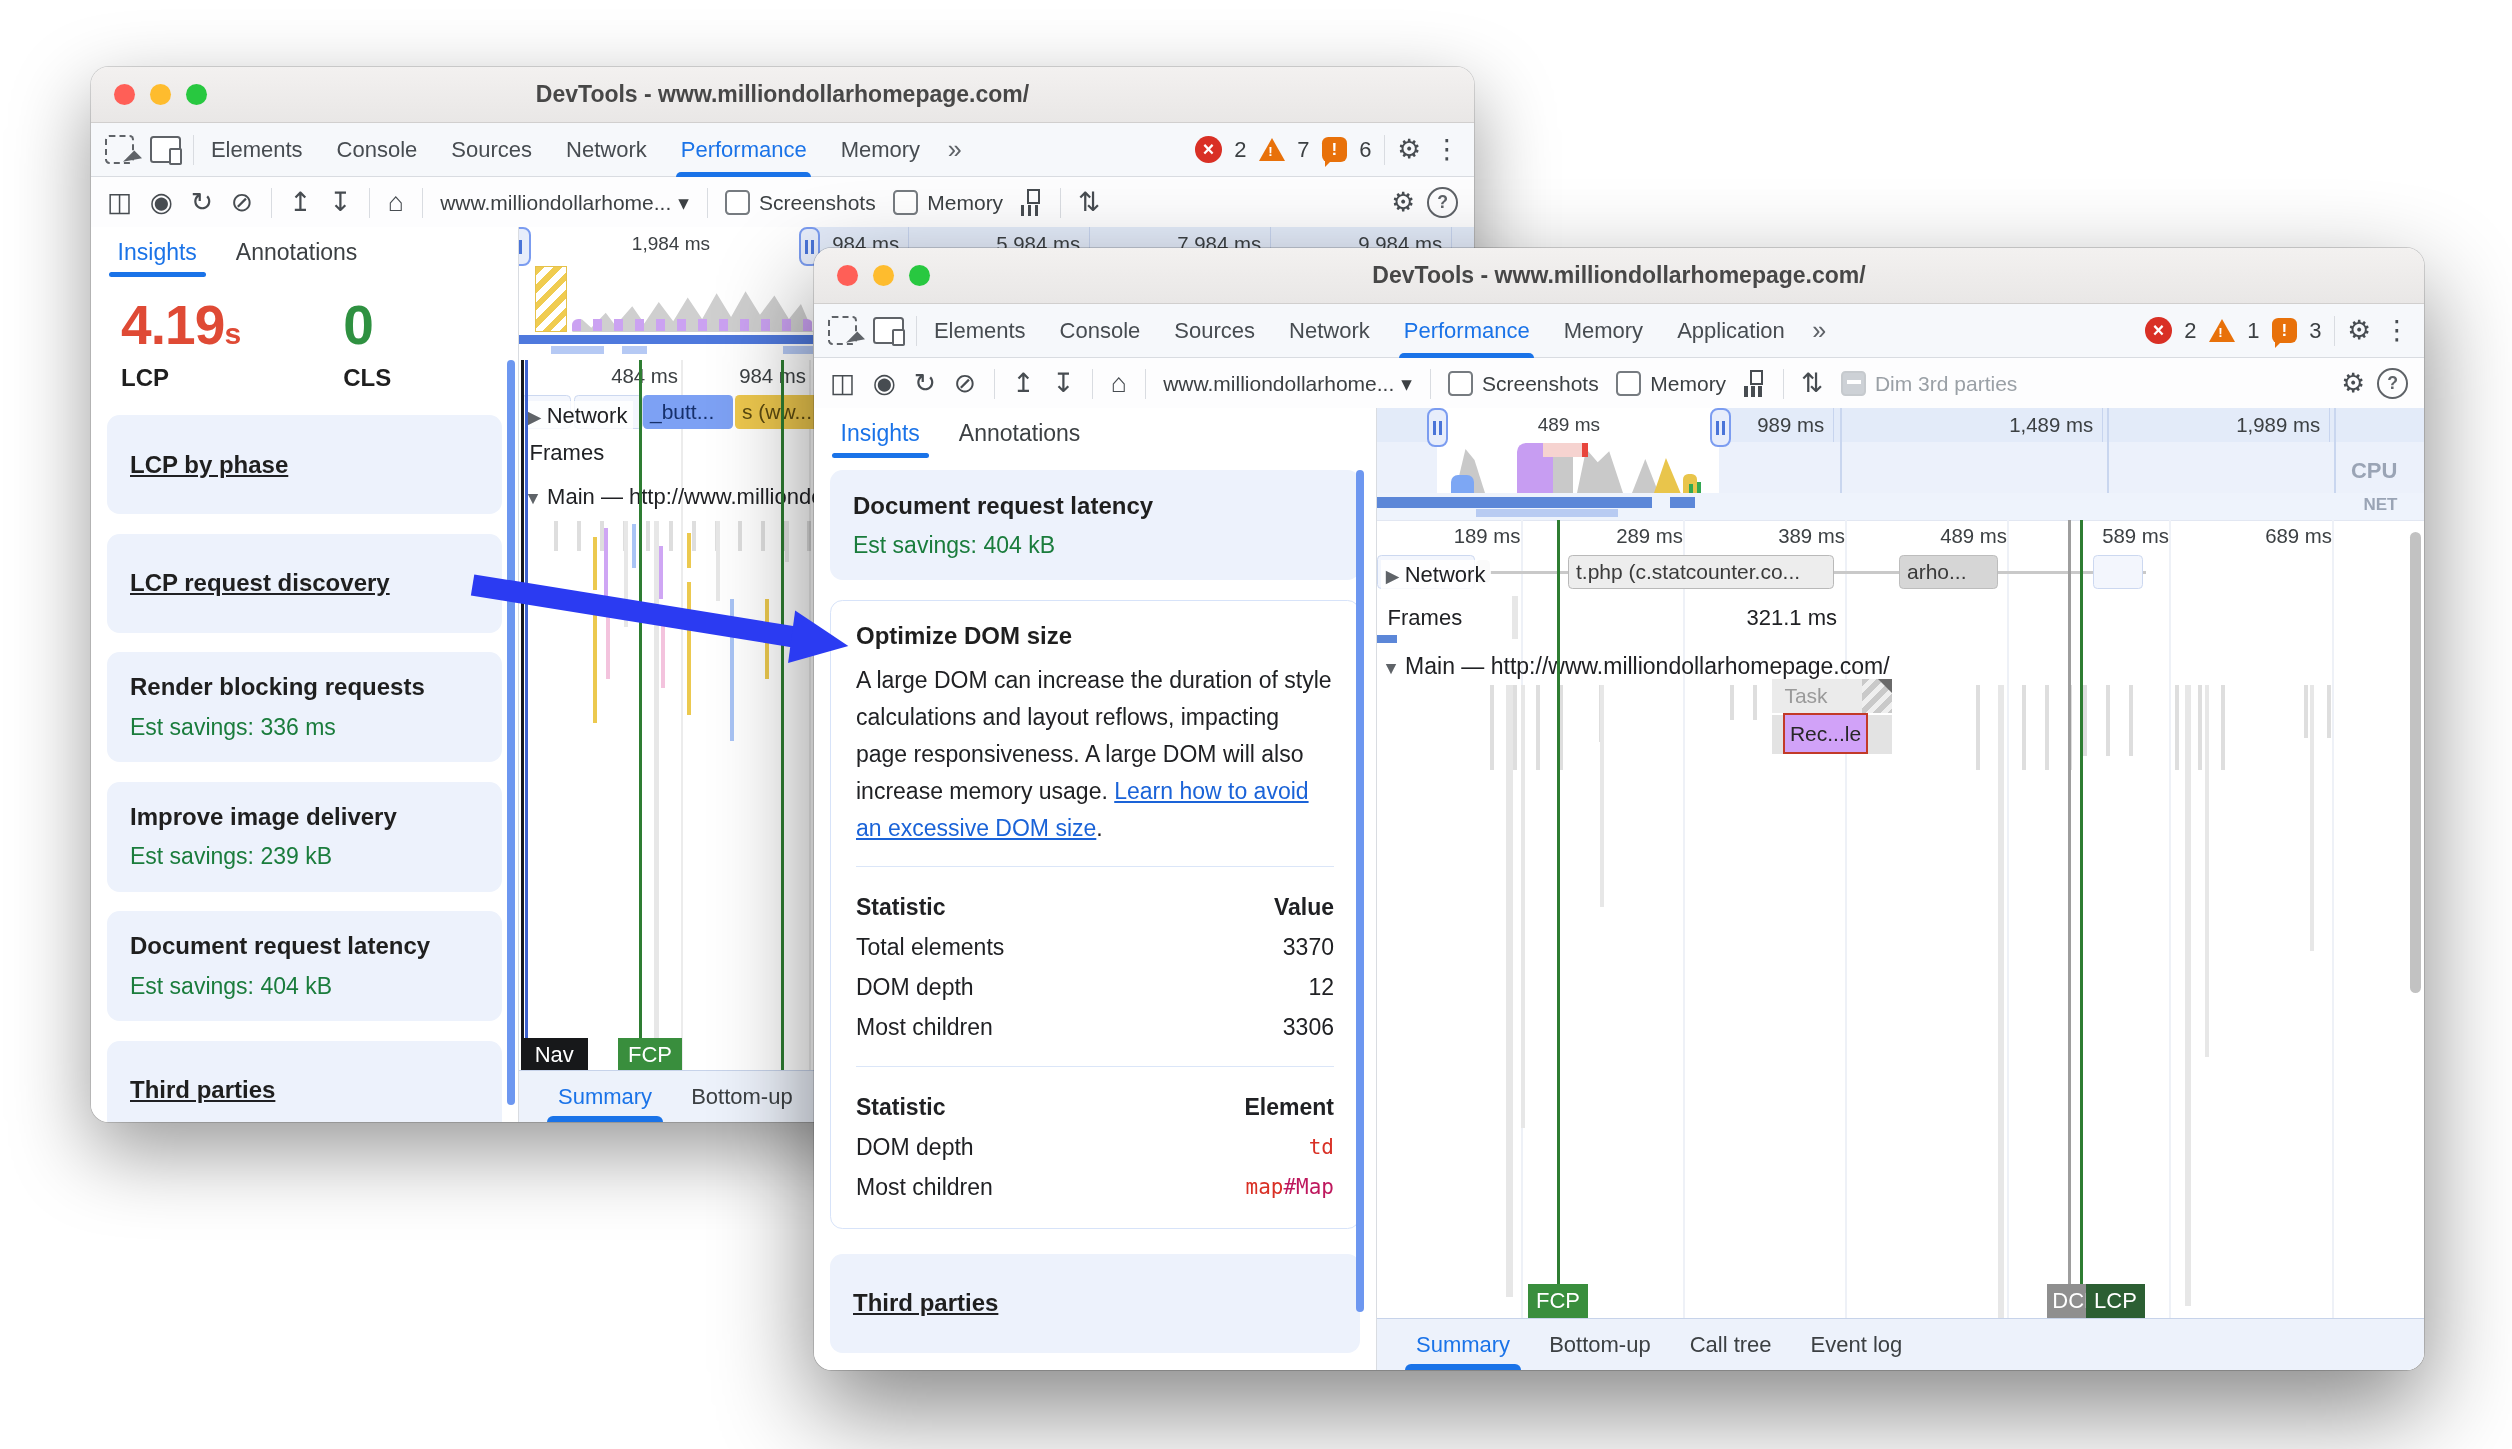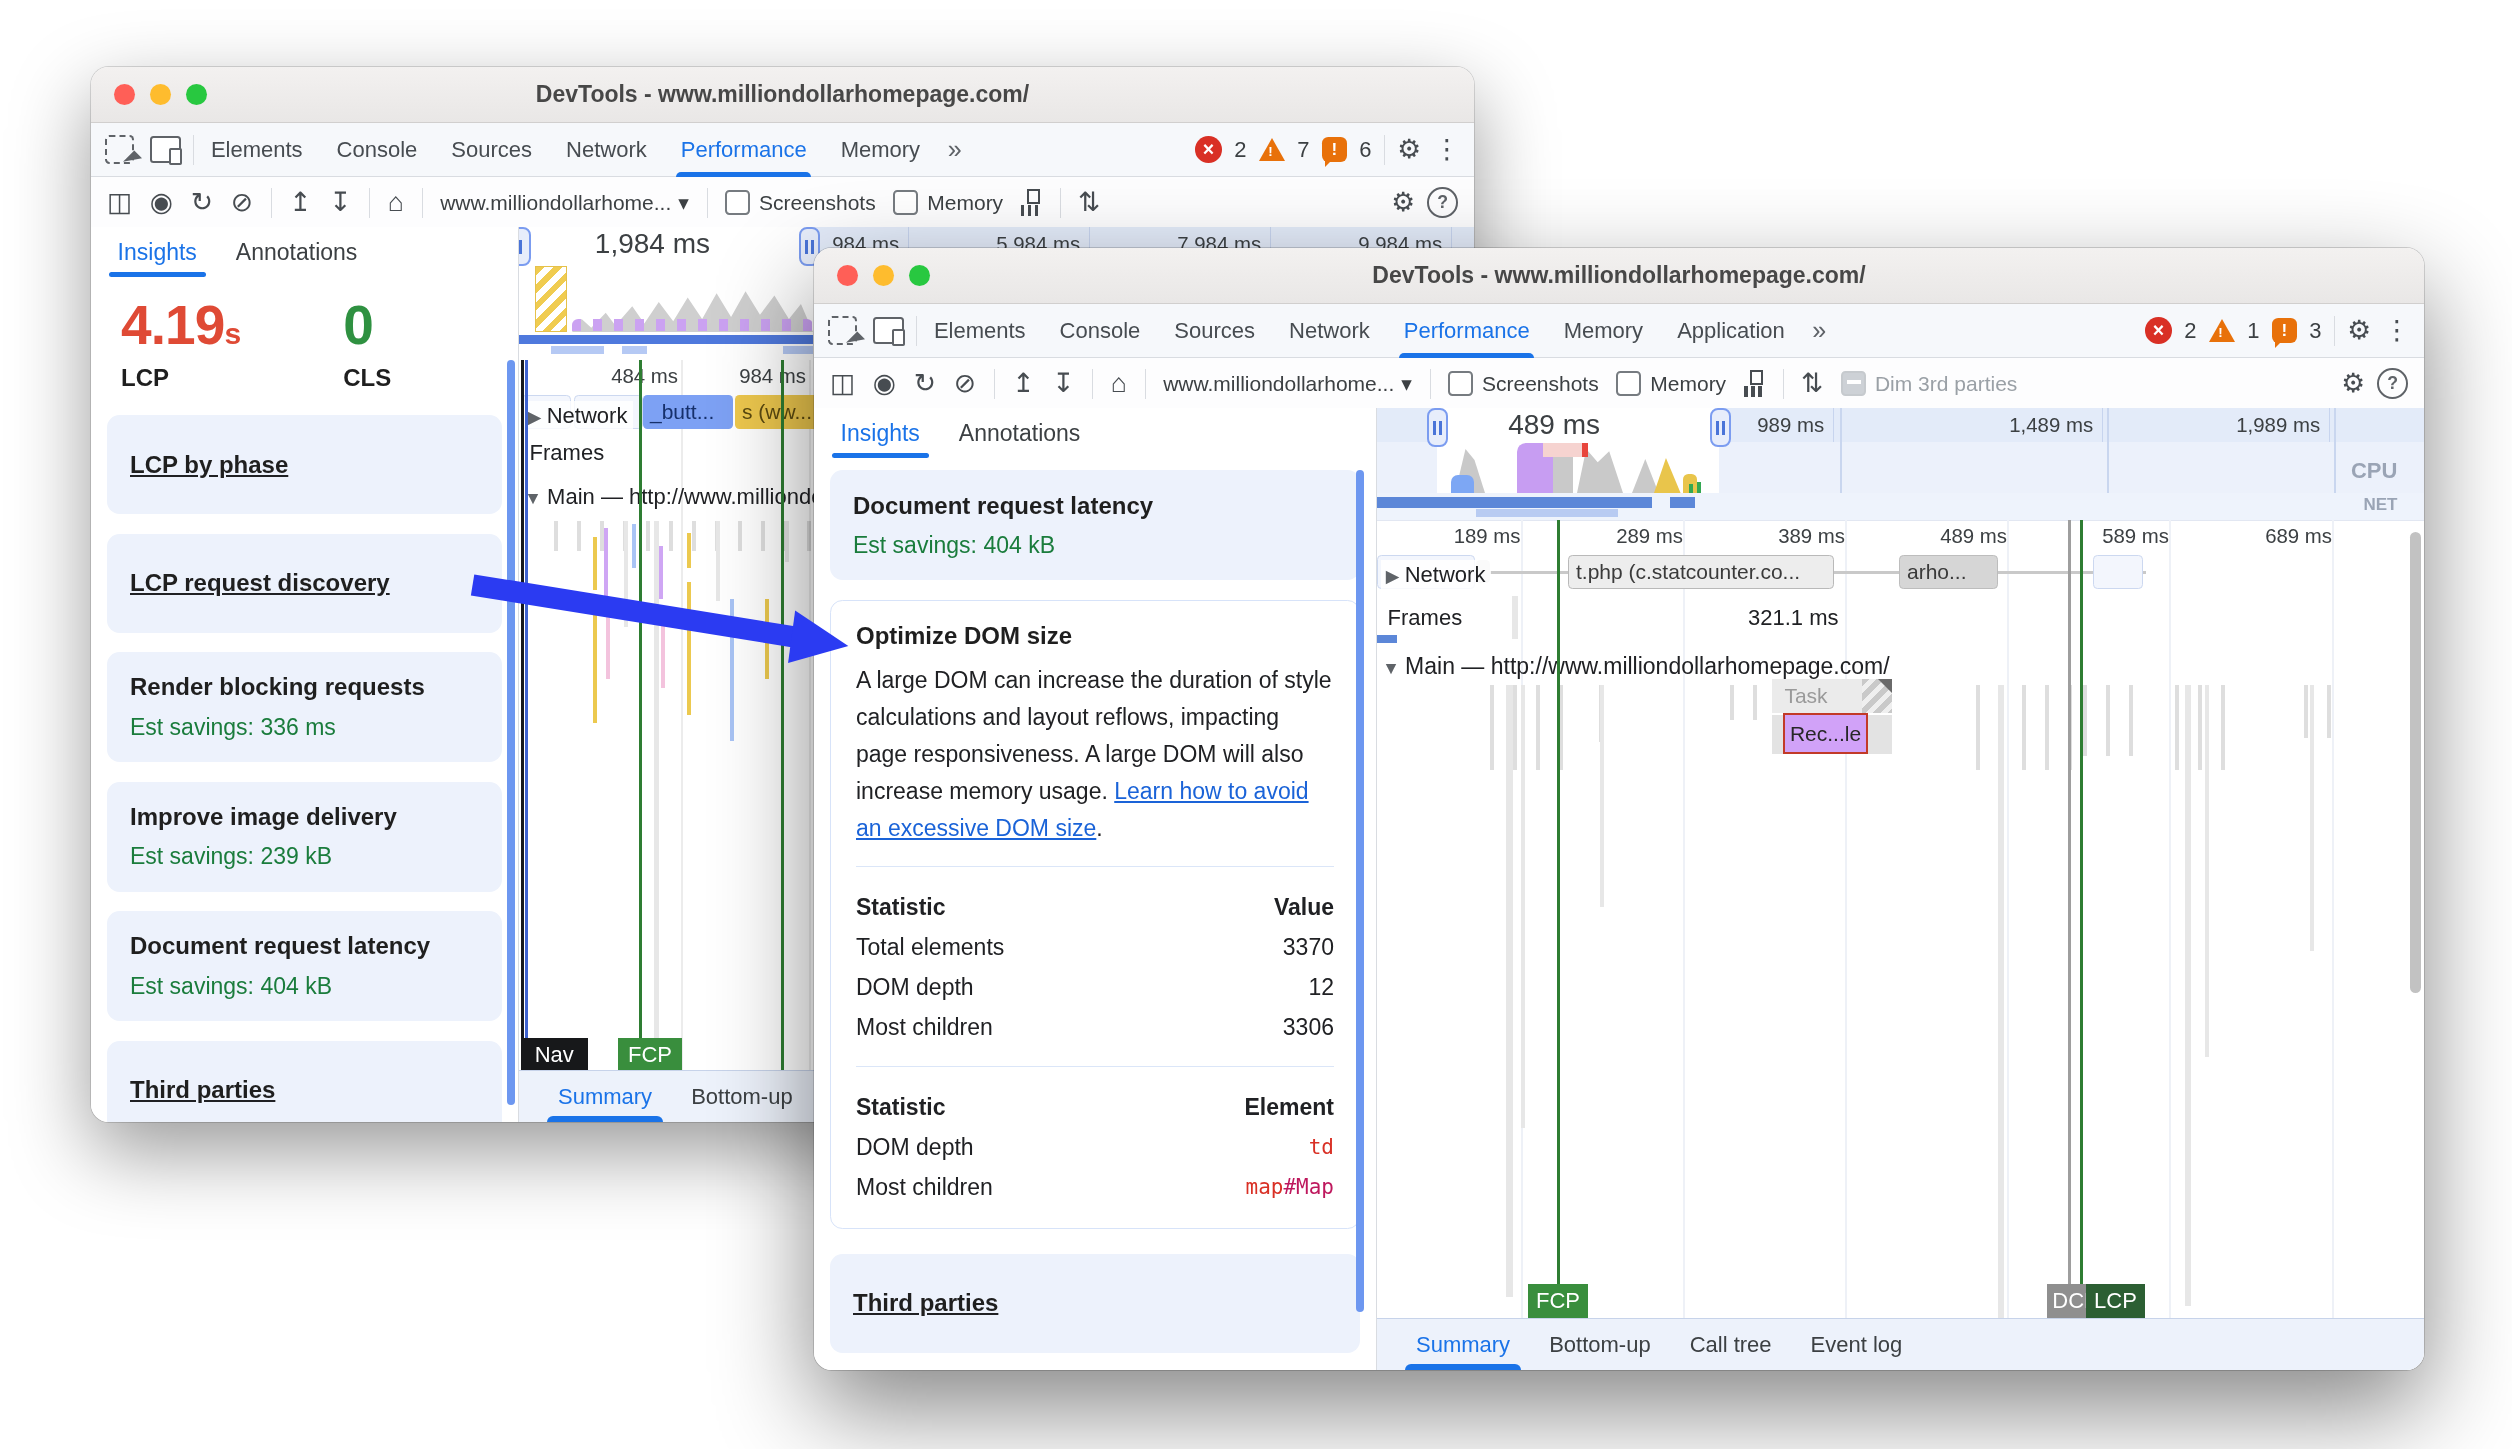--- a/index.html
+++ b/index.html
@@ -92,21 +92,21 @@
   .domdiv{border:none;border-top:1.8px solid #dbe6f8;margin:19.5px 0;}
   .strow{display:flex;justify-content:space-between;font-size:23px;line-height:40px;color:#202124;}
   .strow .h{font-weight:600;}
   .mono{font-family:"DejaVu Sans Mono", monospace;font-size:21px;}
   .tag-red{color:#d93025}.id-blue{color:#be185d}
 
   
   .tl{flex:1;position:relative;background:#fff;overflow:hidden;}
   .ovblue{position:absolute;top:0;height:34px;background:#e3ebf9;}
   .ovlab{position:absolute;top:0;height:34px;display:flex;align-items:center;justify-content:flex-end;
-         font-size:28px;color:#3c4043;}
+         font-size:19px;color:#3c4043;}
   .ovbox{border-right:1.8px solid #c7d4ee;display:flex;align-items:center;justify-content:flex-end;
          padding-right:8.9px;height:34px;font-size:20.4px;color:#3c4043;box-sizing:border-box;}
   .hnd{position:absolute;top:0;width:21px;height:39px;background:#e7edfb;border:2.7px solid #7b9cf0;border-radius:8px;
        display:flex;align-items:center;justify-content:center;gap:3.5px;box-sizing:border-box;z-index:4;}
   .hnd i{display:block;width:2.7px;height:14px;background:#4a74d8;}
   .rlab{position:absolute;width:124px;text-align:right;font-size:20.4px;color:#3c4043;}
   .grid{position:absolute;width:1.8px;background:#ececec;}
   .gline{position:absolute;width:2.7px;background:#2e7d32;}
   .grayline{position:absolute;width:2.7px;background:#9e9e9e;}
   .rowlab{position:absolute;font-size:22px;color:#202124;white-space:nowrap;}
@@ -516,21 +516,21 @@
       <div style="position:absolute;left:113px;top:163px;width:656px;height:2.7px;background:#c9c9c9;"></div>
       <div class="netbar netoutline" style="left:0;top:147px;width:98px;"></div>
       <div class="netbar" style="left:99px;top:152px;width:14px;height:23px;background:#d9d9d9;"></div>
       <div class="netbar" style="left:191px;top:147px;width:266px;background:#ededed;border:1.8px solid #b9b9b9;color:#3a3a3a;">t.php (c.statcounter.co...</div>
       <div class="netbar" style="left:522px;top:147px;width:99px;background:#d6d6d6;border:1.8px solid #bdbdbd;color:#3a3a3a;">arho...</div>
       <div class="netbar netoutline" style="left:716px;top:147px;width:50px;"></div>
       <div class="rowlab" style="left:3.5px;top:152px;background:rgba(255,255,255,.85);padding:1.8px 5.3px;"><span class="tw">▶</span><span>Network</span></div>
 
       <div class="col" style="left:135px;top:188px;width:6.2px;height:43px;"></div>
       <div class="rowlab" style="left:10.6px;top:197px;">Frames</div>
-      <div class="rowlab" style="left:371px;top:197px;width:98px;text-align:left;">321.1 ms</div>
+      <div class="rowlab" style="left:362px;top:197px;width:98px;text-align:right;">321.1 ms</div>
       <div class="peak" style="left:0;top:227px;width:19.5px;height:8px;background:#5c87d8;"></div>
 
       <div class="rowlab" style="left:5.3px;top:245px;font-size:23px;"><span class="tw">▼</span><span>Main — http://www.milliondollarhomepage.com/</span></div>
 
       <div class="cols" style="left:113px;top:277px;width:74px;height:85px;"></div>
       <div class="cols" style="left:222px;top:277px;width:21px;height:57px;"></div>
       <div class="cols" style="left:353px;top:277px;width:35px;height:35px;"></div>
       <div class="cols" style="left:599px;top:277px;width:98px;height:85px;"></div>
       <div class="cols" style="left:706px;top:277px;width:53px;height:71px;"></div>
       <div class="cols" style="left:798px;top:277px;width:64px;height:85px;"></div>

